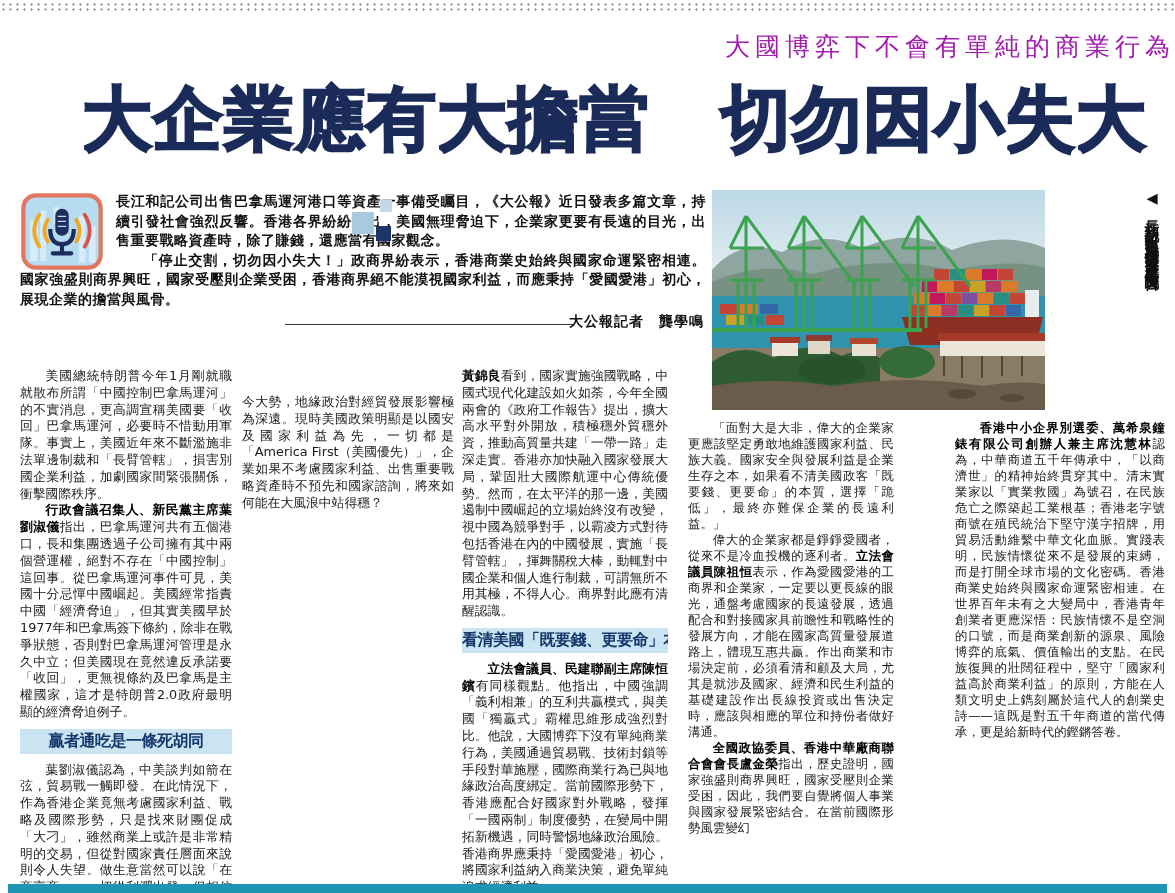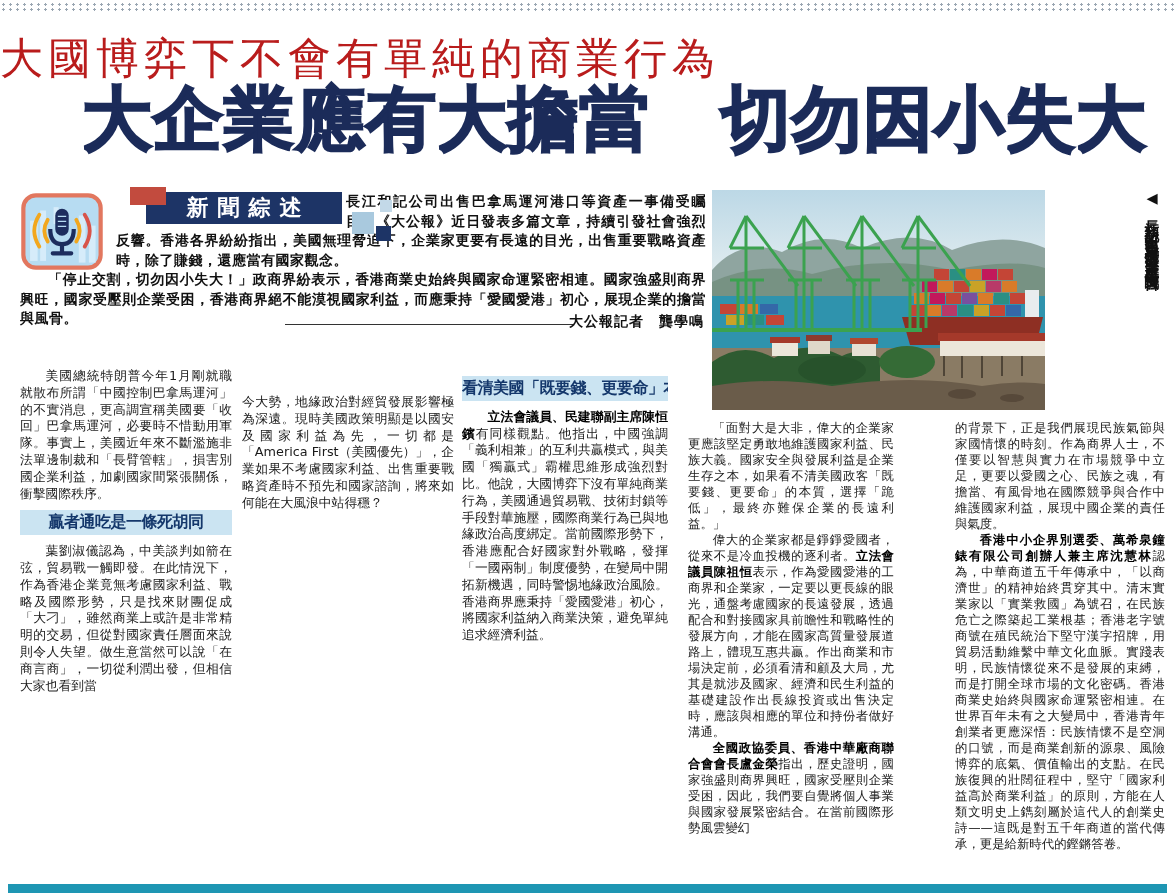--- a/index.html
+++ b/index.html
@@ -1,22 +1,22 @@
 <!DOCTYPE html>
 <html><head>
 <meta charset="utf-8">
 <style>
   html,body{margin:0;padding:0;}
   body{width:1175px;height:893px;position:relative;background:#fff;overflow:hidden;
        font-family:"DejaVu Sans",sans-serif;color:#1a1a1a;}
   .dotline{position:absolute;left:0;top:2px;width:1175px;height:10px;
      background-image:radial-gradient(circle,#9aa6b2 1.1px,transparent 1.3px);
      background-size:7px 5px;}
-  .kicker{position:absolute;left:0;top:30px;width:1175px;text-align:left;
-     font-size:43px;font-weight:400;color:#b91c1c;letter-spacing:5px;}
+  .kicker{position:absolute;left:0;top:30px;width:1175px;text-align:right;
+     font-size:25px;font-weight:400;color:#a21caf;letter-spacing:5px;}
   .headline{position:absolute;left:0;top:80px;width:1175px;text-align:center;
      font-size:70px;font-weight:900;color:#1b2b59;letter-spacing:1px;line-height:1.12;
      -webkit-text-stroke:2.2px #1b2b59;white-space:nowrap;margin-left:27px;}
   
   .summary{position:absolute;left:20px;top:192px;width:686px;height:145px;
      font-size:14px;line-height:19.5px;font-weight:bold;letter-spacing:.5px;
      text-align:justify;color:#111;}
   .f-icon{float:left;width:96px;height:77px;}
   .f-tag{float:left;width:230px;height:32px;}
   .tagbox{position:relative;isolation:isolate;margin-left:30px;width:196px;height:32px;
@@ -81,25 +81,20 @@
         <path d="M77,27 Q89,46 77,65" stroke="#d8544a" stroke-width="4.5"></path>
       </g>
       <g>
         <rect x="42" y="20" width="16" height="32" rx="8" fill="#1d2d5e"></rect>
         <path d="M45,29 H55 M45,35 H55 M45,41 H55" stroke="#b7dcf2" stroke-width="1.5"></path>
         <path d="M36,44 Q36,62 50,62 Q64,62 64,44" stroke="#1d2d5e" stroke-width="5" fill="none"></path>
         <path d="M50,62 V72 M39,73 H61" stroke="#1d2d5e" stroke-width="5" stroke-linecap="round"></path>
       </g>
     </svg>
   </div>
-  <div class="f-tag">
-    <div class="tagbox">
-      <span class="tagtext">新聞綜述</span>
-    </div>
-  </div>
   <div class="sq sq1"></div>
   <div class="sq sq2"></div>
   <div class="sq sq3"></div>
   <p class="lead-p">長江和記公司出售巴拿馬運河港口等資產一事備受矚目，《大公報》近日發表多篇文章，持續引發社會強烈反響。香港各界紛紛指出，美國無理脅迫下，企業家更要有長遠的目光，出售重要戰略資產時，除了賺錢，還應當有國家觀念。</p>
   <p class="lead-p lead-p2">「停止交割，切勿因小失大！」政商界紛表示，香港商業史始終與國家命運緊密相連。國家強盛則商界興旺，國家受壓則企業受困，香港商界絕不能漠視國家利益，而應秉持「愛國愛港」初心，展現企業的擔當與風骨。</p>
   <div class="byrule"></div>
   <div class="byline">大公報記者　龔學鳴</div>
 </div>
 
 <div class="photo">
@@ -186,33 +181,34 @@
       <ellipse cx="250" cy="204" rx="14" ry="5" fill="#57493a"></ellipse>
       <ellipse cx="300" cy="208" rx="12" ry="4" fill="#57493a"></ellipse>
     </g>
   </svg>
 </div>
 
 <div class="vcap">◀長江和記公司出售巴拿馬運河港口等資產一事備受矚目。</div>
 
 <div id="col1" class="col c123">
     <p class="bp ind">美國總統特朗普今年1月剛就職就散布所謂「中國控制巴拿馬運河」的不實消息，更高調宣稱美國要「收回」巴拿馬運河，必要時不惜動用軍隊。事實上，美國近年來不斷濫施非法單邊制裁和「長臂管轄」，損害別國企業利益，加劇國家間緊張關係，衝擊國際秩序。</p>
+    <p class="bp ind"><b>行政會議召集人、新民黨主席葉劉淑儀</b>指出，巴拿馬運河共有五個港口，長和集團透過子公司擁有其中兩個營運權，絕對不存在「中國控制」這回事。從巴拿馬運河事件可見，美國十分忌憚中國崛起。美國經常指責中國「經濟脅迫」，但其實美國早於1977年和巴拿馬簽下條約，除非在戰爭狀態，否則對巴拿馬運河管理是永久中立；但美國現在竟然違反承諾要「收回」，更無視條約及巴拿馬是主權國家，這才是特朗普2.0政府最明顯的經濟脅迫例子。</p>
     <div class="subhead">贏者通吃是一條死胡同</div>
     <p class="bp ind">葉劉淑儀認為，中美談判如箭在弦，貿易戰一觸即發。在此情況下，作為香港企業竟無考慮國家利益、戰略及國際形勢，只是找來財團促成「大刁」，雖然商業上或許是非常精明的交易，但從對國家責任層面來說則令人失望。做生意當然可以說「在商言商」，一切從利潤出發，但相信大家也看到當</p>
   </div>
 <div id="col2" class="col c123">
     <p class="bp">今大勢，地緣政治對經貿發展影響極為深遠。現時美國政策明顯是以國安及國家利益為先，一切都是「America First（美國優先）」，企業如果不考慮國家利益、出售重要戰略資產時不預先和國家諮詢，將來如何能在大風浪中站得穩？</p>
   </div>
 <div id="col3" class="col c123">
+    <p class="bp"><b>黃錦良</b>看到，國家實施強國戰略，中國式現代化建設如火如荼，今年全國兩會的《政府工作報告》提出，擴大高水平對外開放，積極穩外貿穩外資，推動高質量共建「一帶一路」走深走實。香港亦加快融入國家發展大局，鞏固壯大國際航運中心傳統優勢。然而，在太平洋的那一邊，美國遏制中國崛起的立場始終沒有改變，視中國為競爭對手，以霸凌方式對待包括香港在內的中國發展，實施「長臂管轄」，揮舞關稅大棒，動輒對中國企業和個人進行制裁，可謂無所不用其極，不得人心。商界對此應有清醒認識。</p>
     <div class="subhead">看清美國「既要錢、更要命」本質</div>
     <p class="bp ind"><b>立法會議員、民建聯副主席陳恒鑌</b>有同樣觀點。他指出，中國強調「義利相兼」的互利共贏模式，與美國「獨贏式」霸權思維形成強烈對比。他說，大國博弈下沒有單純商業行為，美國通過貿易戰、技術封鎖等手段對華施壓，國際商業行為已與地緣政治高度綁定。當前國際形勢下，香港應配合好國家對外戰略，發揮「一國兩制」制度優勢，在變局中開拓新機遇，同時警惕地緣政治風險。香港商界應秉持「愛國愛港」初心，將國家利益納入商業決策，避免單純追求經濟利益。</p>
   </div>
 <div id="col4" class="col c45">
     <p class="bp ind">「面對大是大非，偉大的企業家更應該堅定勇敢地維護國家利益、民族大義。國家安全與發展利益是企業生存之本，如果看不清美國政客「既要錢、更要命」的本質，選擇「跪低」，最終亦難保企業的長遠利益。」</p>
     <p class="bp ind">偉大的企業家都是錚錚愛國者，從來不是冷血投機的逐利者。<b>立法會議員陳祖恒</b>表示，作為愛國愛港的工商界和企業家，一定要以更長線的眼光，通盤考慮國家的長遠發展，透過配合和對接國家具前瞻性和戰略性的發展方向，才能在國家高質量發展道路上，體現互惠共贏。作出商業和市場決定前，必須看清和顧及大局，尤其是就涉及國家、經濟和民生利益的基礎建設作出長線投資或出售決定時，應該與相應的單位和持份者做好溝通。</p>
     <p class="bp ind"><b>全國政協委員、香港中華廠商聯合會會長盧金榮</b>指出，歷史證明，國家強盛則商界興旺，國家受壓則企業受困，因此，我們要自覺將個人事業與國家發展緊密結合。在當前國際形勢風雲變幻</p>
   </div>
 <div id="col5" class="col c45">
-    <p class="bp">的背景下，正是我們展現民族氣節與家國情懷的時刻。作為商界人士，不僅要以智慧與實力在市場競爭中立足，更要以愛國之心、民族之魂，有擔當、有風骨地在國際競爭與合作中維護國家利益，展現中國企業的責任與氣度。</p>
     <p class="bp ind"><b>香港中小企界別選委、萬希泉鐘錶有限公司創辦人兼主席沈慧林</b>認為，中華商道五千年傳承中，「以商濟世」的精神始終貫穿其中。清末實業家以「實業救國」為號召，在民族危亡之際築起工業根基；香港老字號商號在殖民統治下堅守漢字招牌，用貿易活動維繫中華文化血脈。實踐表明，民族情懷從來不是發展的束縛，而是打開全球市場的文化密碼。香港商業史始終與國家命運緊密相連。在世界百年未有之大變局中，香港青年創業者更應深悟：民族情懷不是空洞的口號，而是商業創新的源泉、風險博弈的底氣、價值輸出的支點。在民族復興的壯闊征程中，堅守「國家利益高於商業利益」的原則，方能在人類文明史上鐫刻屬於這代人的創業史詩——這既是對五千年商道的當代傳承，更是給新時代的鏗鏘答卷。</p>
   </div>
 
 <div class="footbar"></div>
 
 </body></html>

